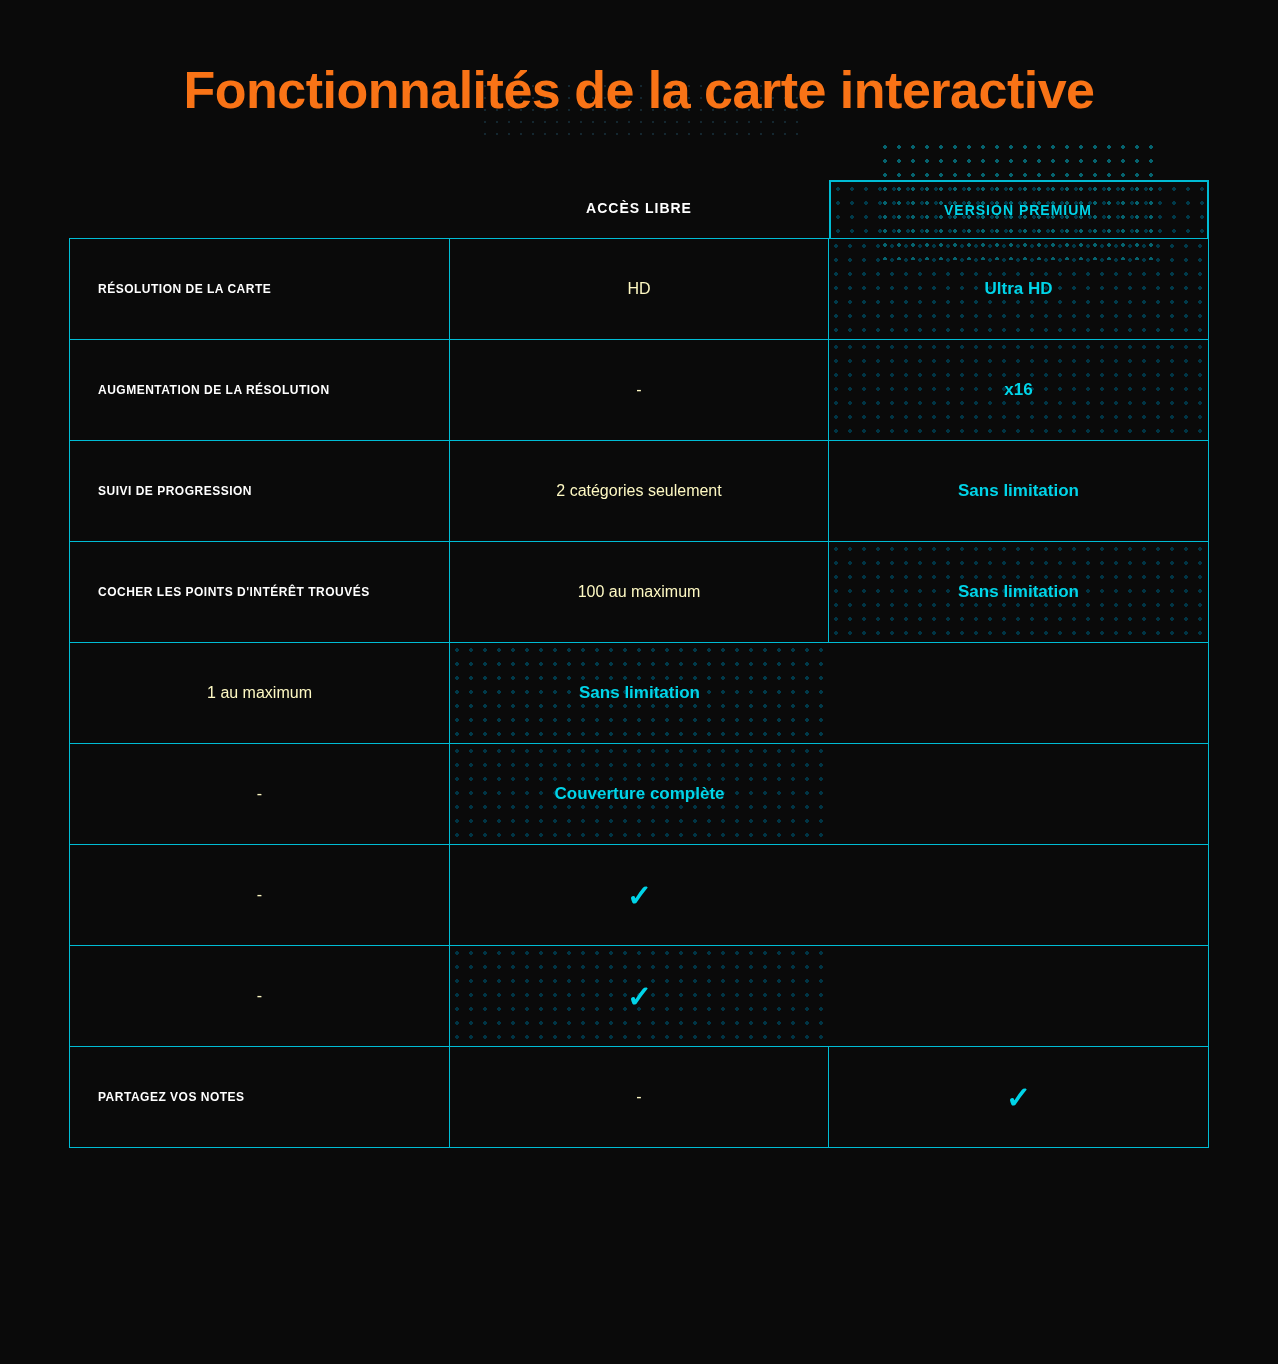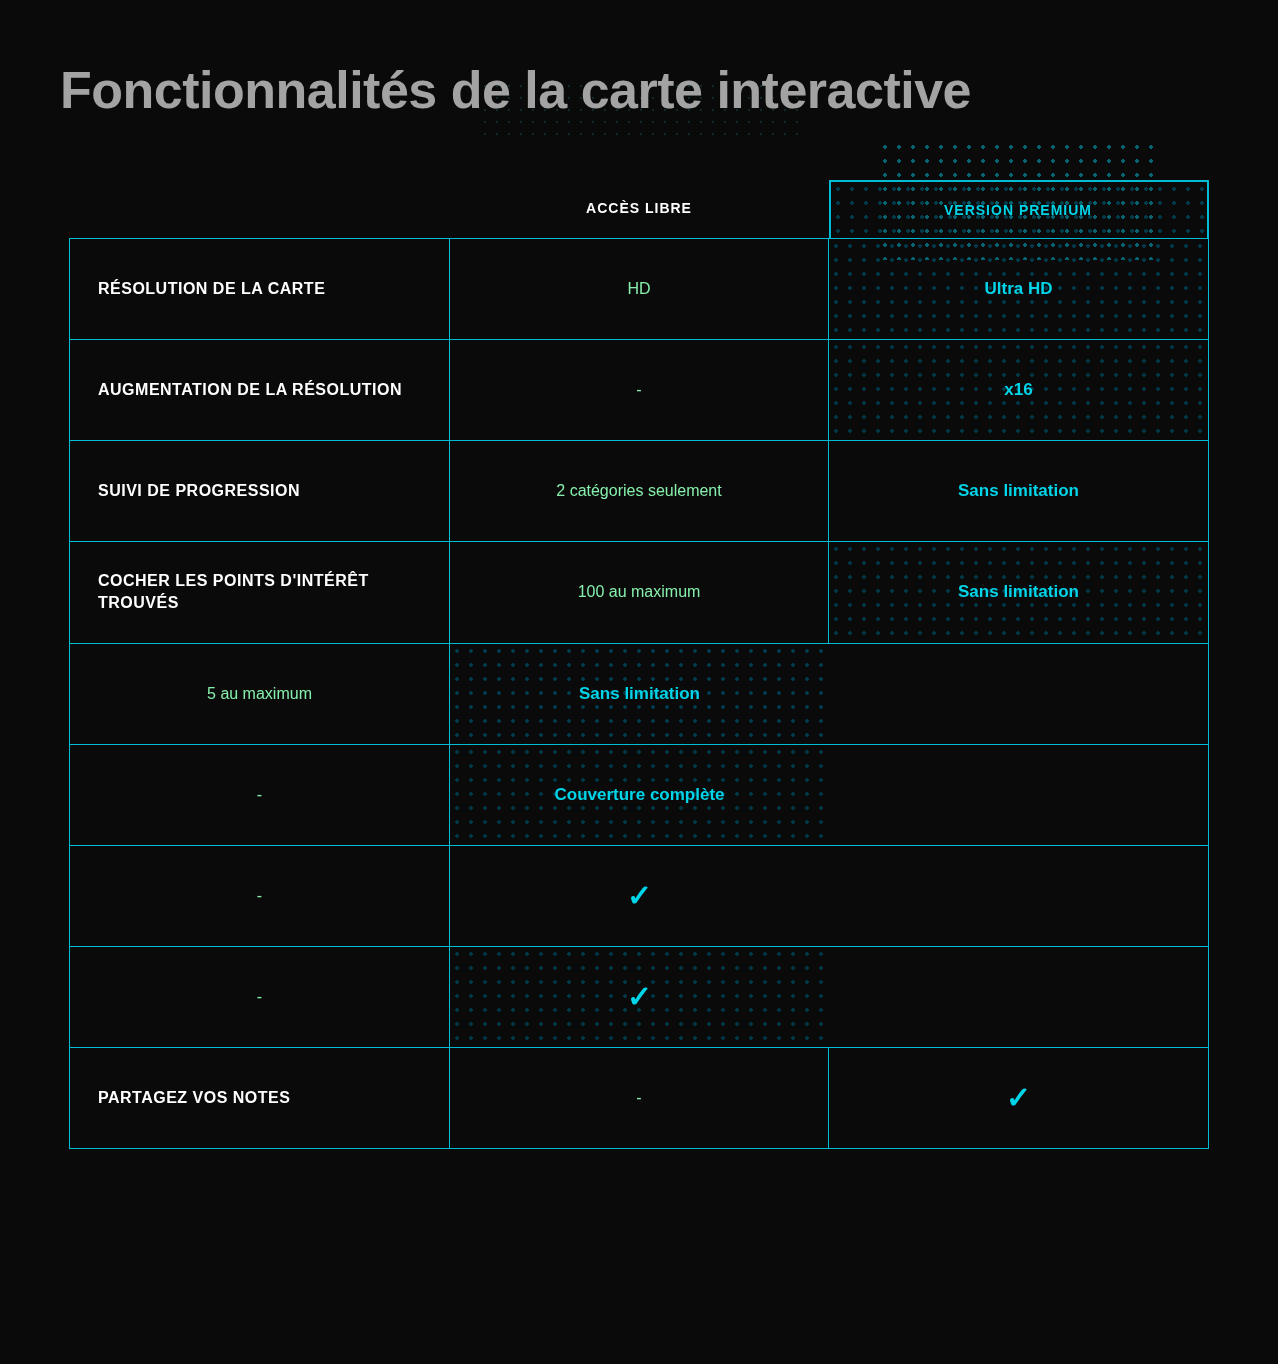--- a/index.html
+++ b/index.html
@@ -39,24 +39,24 @@
       top: 140px;
       right: 120px;
       width: 280px;
       height: 120px;
       background-image: radial-gradient(circle, #00bcd4 2px, transparent 2px);
       background-size: 14px 14px;
       opacity: 0.5;
     }
 
     h1 {
-      text-align: left;
+      text-align: center;
       font-size: 52px;
       font-weight: 900;
-      color: #a3a3a3;
+      color: #f97316;
       margin-bottom: 60px;
       margin-top: 20px;
       letter-spacing: -0.5px;
       position: relative;
       z-index: 1;
     }
 
     .table-container {
       width: 100%;
       max-width: 1140px;
@@ -129,32 +129,32 @@
       border-right: 1.5px solid #00bcd4;
     }
 
     .cell:last-child {
       border-right: none;
     }
 
     .cell.feature-label {
       justify-content: flex-start;
       font-weight: 700;
-      font-size: 16px;
+      font-size: 12px;
       letter-spacing: 0.5px;
       color: #ffffff;
       text-transform: uppercase;
       border-right: 1.5px solid #00bcd4;
       padding-left: 28px;
       line-height: 1.4;
     }
 
     .cell.libre-value {
       font-size: 16px;
-      color: #86efac;
+      color: #fef9c3;
       text-align: center;
       border-right: 1.5px solid #00bcd4;
     }
 
     .cell.premium-value {
       font-size: 17px;
       font-weight: 600;
       color: #00d4e8;
       text-align: left;
       position: relative;
@@ -225,21 +225,21 @@
           <div class="cell feature-label">SUIVI DE PROGRESSION</div>
           <div class="cell libre-value">2 catégories seulement</div>
           <div class="cell premium-value">Sans limitation</div>
         </div>
         <div class="table-row no-dot-bg">
           <div class="cell feature-label">COCHER LES POINTS D'INTÉRÊT TROUVÉS</div>
           <div class="cell libre-value">100 au maximum</div>
           <div class="cell premium-value">Sans limitation</div>
         </div>
         <div class="table-row">
-          <div class="cell libre-value">5 au maximum</div>
+          <div class="cell libre-value">1 au maximum</div>
           <div class="cell premium-value">Sans limitation</div>
         </div>
         <div class="table-row no-dot-bg">
           <div class="cell libre-value">-</div>
           <div class="cell premium-value">Couverture complète</div>
         </div>
         <div class="table-row no-dot-bg">
           <div class="cell libre-value">-</div>
           <div class="cell premium-value">
             <span class="checkmark">✓</span>

